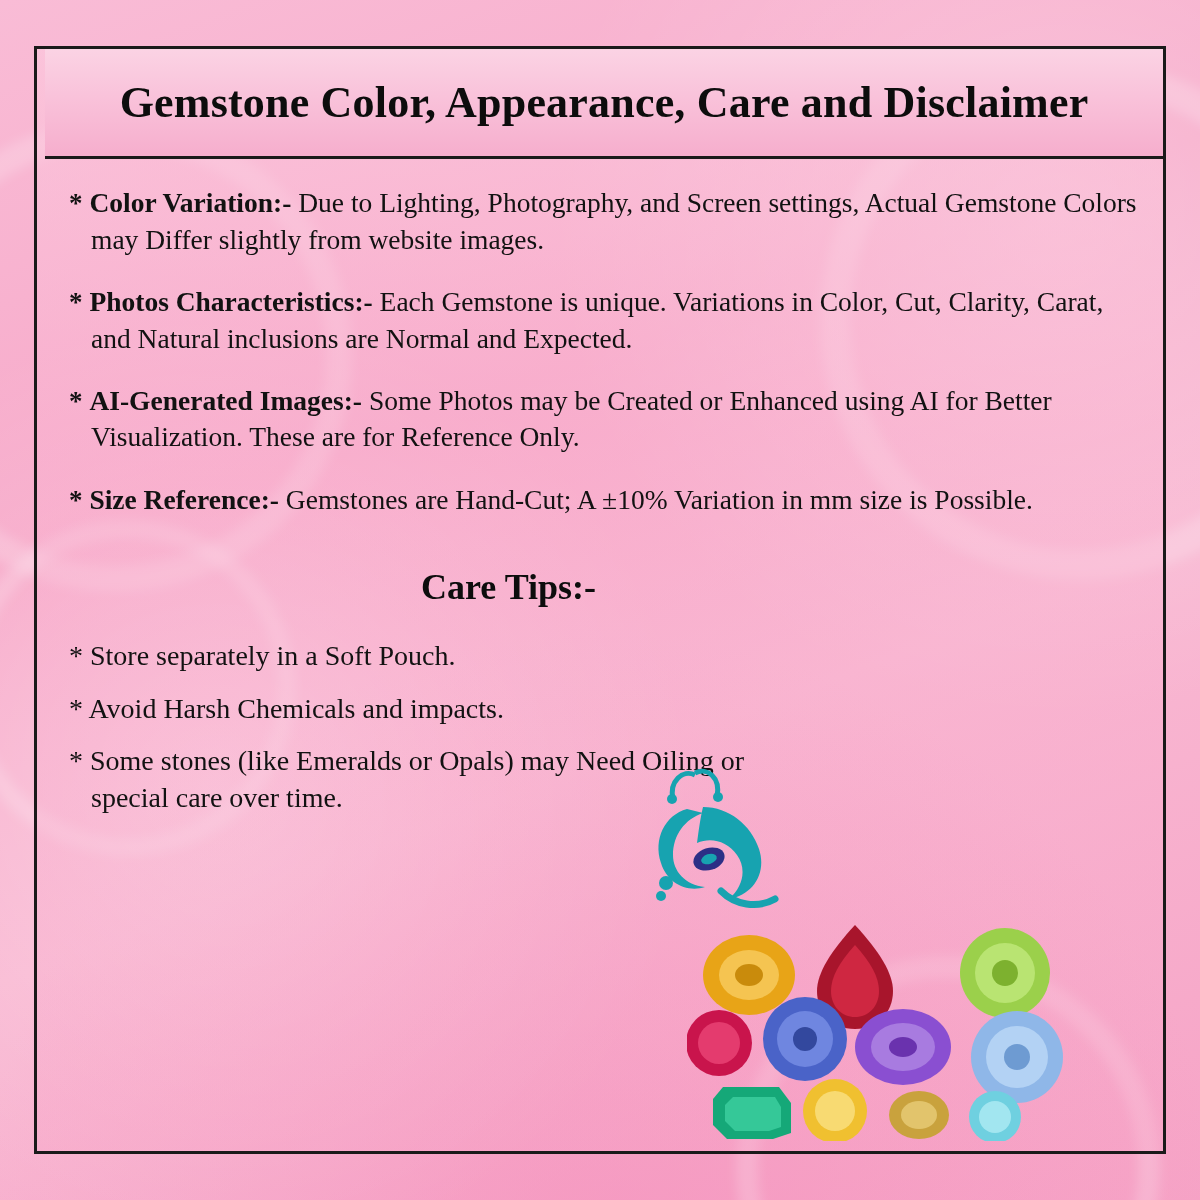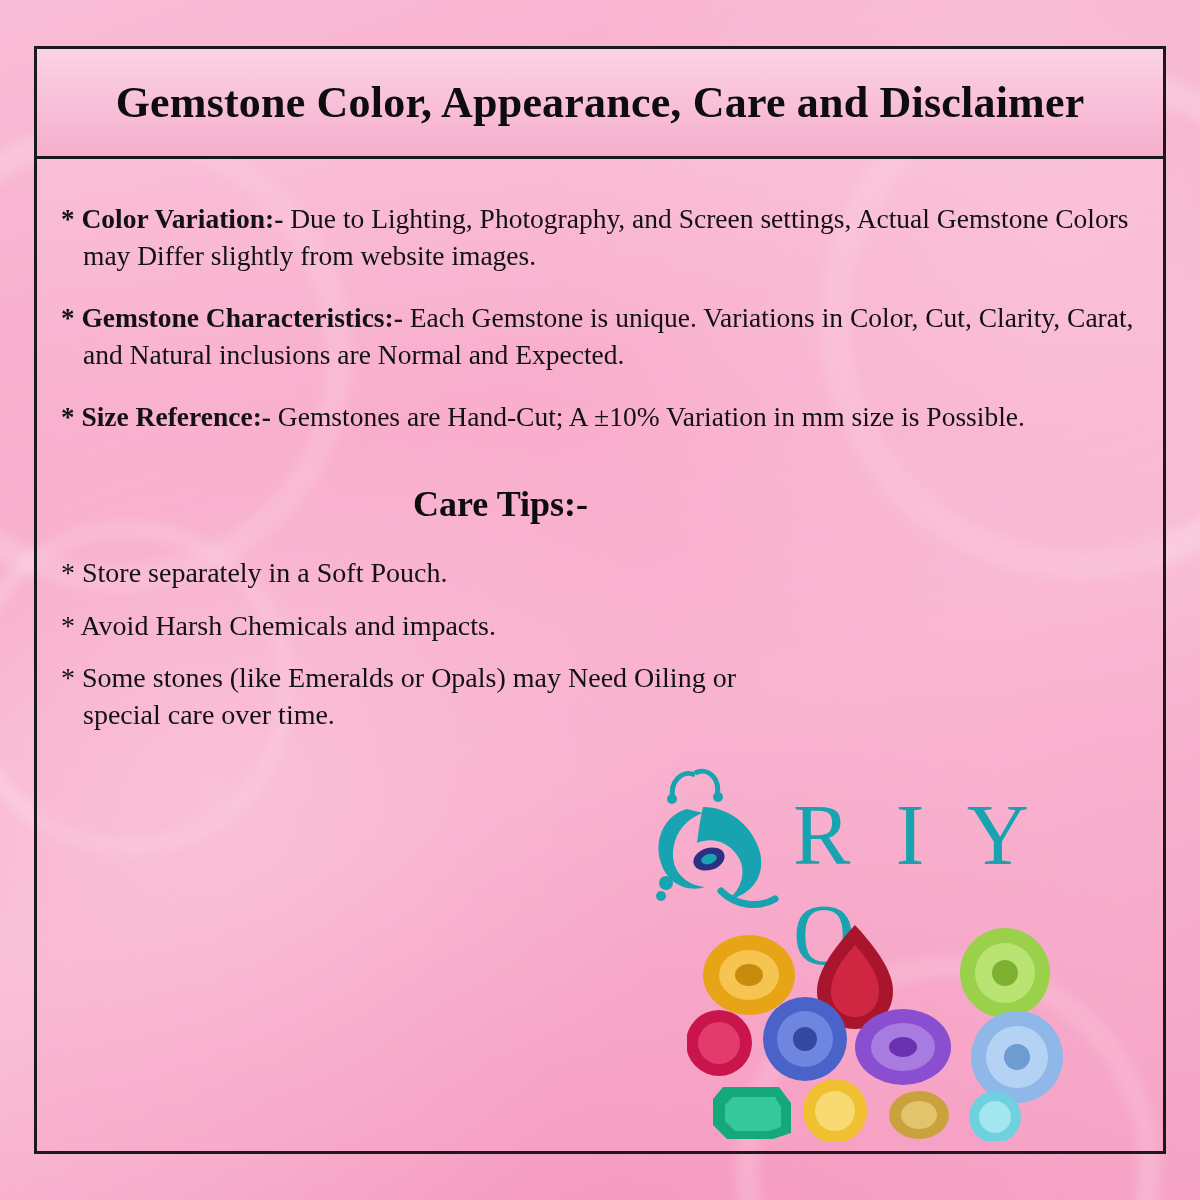--- a/index.html
+++ b/index.html
@@ -37,20 +37,21 @@
 
   #card {
     position: absolute;
     left: 34px;
     top: 46px;
     width: 1132px;
     height: 1108px;
     box-sizing: border-box;
     border: 3px solid #1a1a1a;
     background: linear-gradient(180deg, rgba(252,203,223,0.55) 0%, rgba(250,178,208,0.35) 35%, rgba(247,163,198,0.30) 100%);
+    padding-left: 8px;
   }
   #header {
     position: relative;
     height: 110px;
     box-sizing: border-box;
     border-bottom: 3px solid #1a1a1a;
     background: linear-gradient(180deg, #fbd3e4 0%, #f9c2da 45%, #f6aecd 100%);
     display: flex;
     align-items: center;
     justify-content: center;
@@ -64,21 +65,21 @@
     white-space: nowrap;
   }
   #body {
     position: relative;
     padding: 26px 24px 0 24px;
   }
   .bullet {
     font-size: 27.5px;
     line-height: 1.32;
     color: #121212;
-    margin: 16px 0 26px 0;
+    margin: 0 0 26px 0;
     padding-left: 22px;
     text-indent: -22px;
   }
   .bullet .star {
     font-weight: bold;
     font-size: 27px;
   }
   .bullet .lead {
     font-weight: bold;
   }
@@ -154,24 +155,28 @@
 
     <div id="body">
 
       <p class="bullet">
         <span class="star">*</span>
         <span class="lead">Color Variation:-</span><span> Due to Lighting, Photography, and Screen settings, Actual Gemstone Colors may Differ slightly from website images.</span>
       </p>
 
       <p class="bullet">
         <span class="star">*</span>
-        <span class="lead">Gemstone Characteristics:-</span><span> Each Gemstone is unique. Variations in Color, Cut, Clarity, Carat, and Natural inclusions are Normal and Expected.</span>
-      </p>
-
-
+        <span class="lead">Photos Characteristics:-</span><span> Each Gemstone is unique. Variations in Color, Cut, Clarity, Carat, and Natural inclusions are Normal and Expected.</span>
+      </p>
+
+
+      <p class="bullet">
+        <span class="star">*</span>
+        <span class="lead">AI-Generated Images:-</span><span> Some Photos may be Created or Enhanced using AI for Better Visualization. These are for Reference Only.</span>
+      </p>
 
       <p class="bullet">
         <span class="star">*</span>
         <span class="lead">Size Reference:-</span><span> Gemstones are Hand-Cut; A ±10% Variation in mm size is Possible.</span>
       </p>
 
       <div class="care-row">
         <div id="care-title">Care Tips:-</div>
       </div>
 
@@ -201,21 +206,20 @@
           <circle cx="93" cy="34" r="5" fill="#17a3b0" stroke="none"></circle>
         </g>
         <path d="M62 46 C40 52, 28 76, 36 100 C42 120, 62 130, 80 124 C60 122, 48 108, 48 92 C48 72, 60 56, 78 50 Z" fill="#17a3b0"></path>
         <path d="M78 44 C104 44, 126 62, 134 86 C142 110, 128 132, 104 136 C118 124, 122 106, 112 92 C102 78, 86 74, 72 80 C74 64, 76 52, 78 44 Z" fill="#17a3b0"></path>
         <ellipse cx="84" cy="96" rx="16" ry="11" transform="rotate(-18 84 96)" fill="#2c2f86"></ellipse>
         <ellipse cx="84" cy="96" rx="8" ry="5" transform="rotate(-18 84 96)" fill="#17a3b0"></ellipse>
         <path d="M96 128 C110 142, 132 146, 150 136" stroke="#17a3b0" stroke-width="7" fill="none" stroke-linecap="round"></path>
         <circle cx="41" cy="120" r="7" fill="#17a3b0"></circle>
         <circle cx="36" cy="133" r="5" fill="#17a3b0"></circle>
       </svg>
-      <div id="logo-text">R I Y O</div>
     </div>
 
     <div id="gems">
       <svg width="460" height="230" viewBox="0 0 460 230">
 
         <g>
           <ellipse cx="62" cy="64" rx="46" ry="40" fill="#e8a417"></ellipse>
           <ellipse cx="62" cy="64" rx="30" ry="25" fill="#f5c451"></ellipse>
           <ellipse cx="62" cy="64" rx="14" ry="11" fill="#c98b0c"></ellipse>
         </g>

